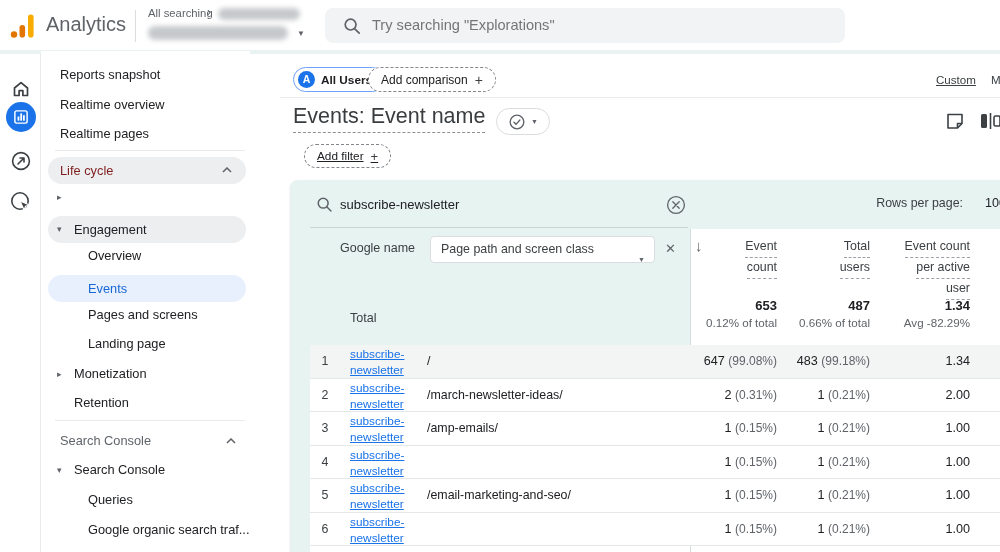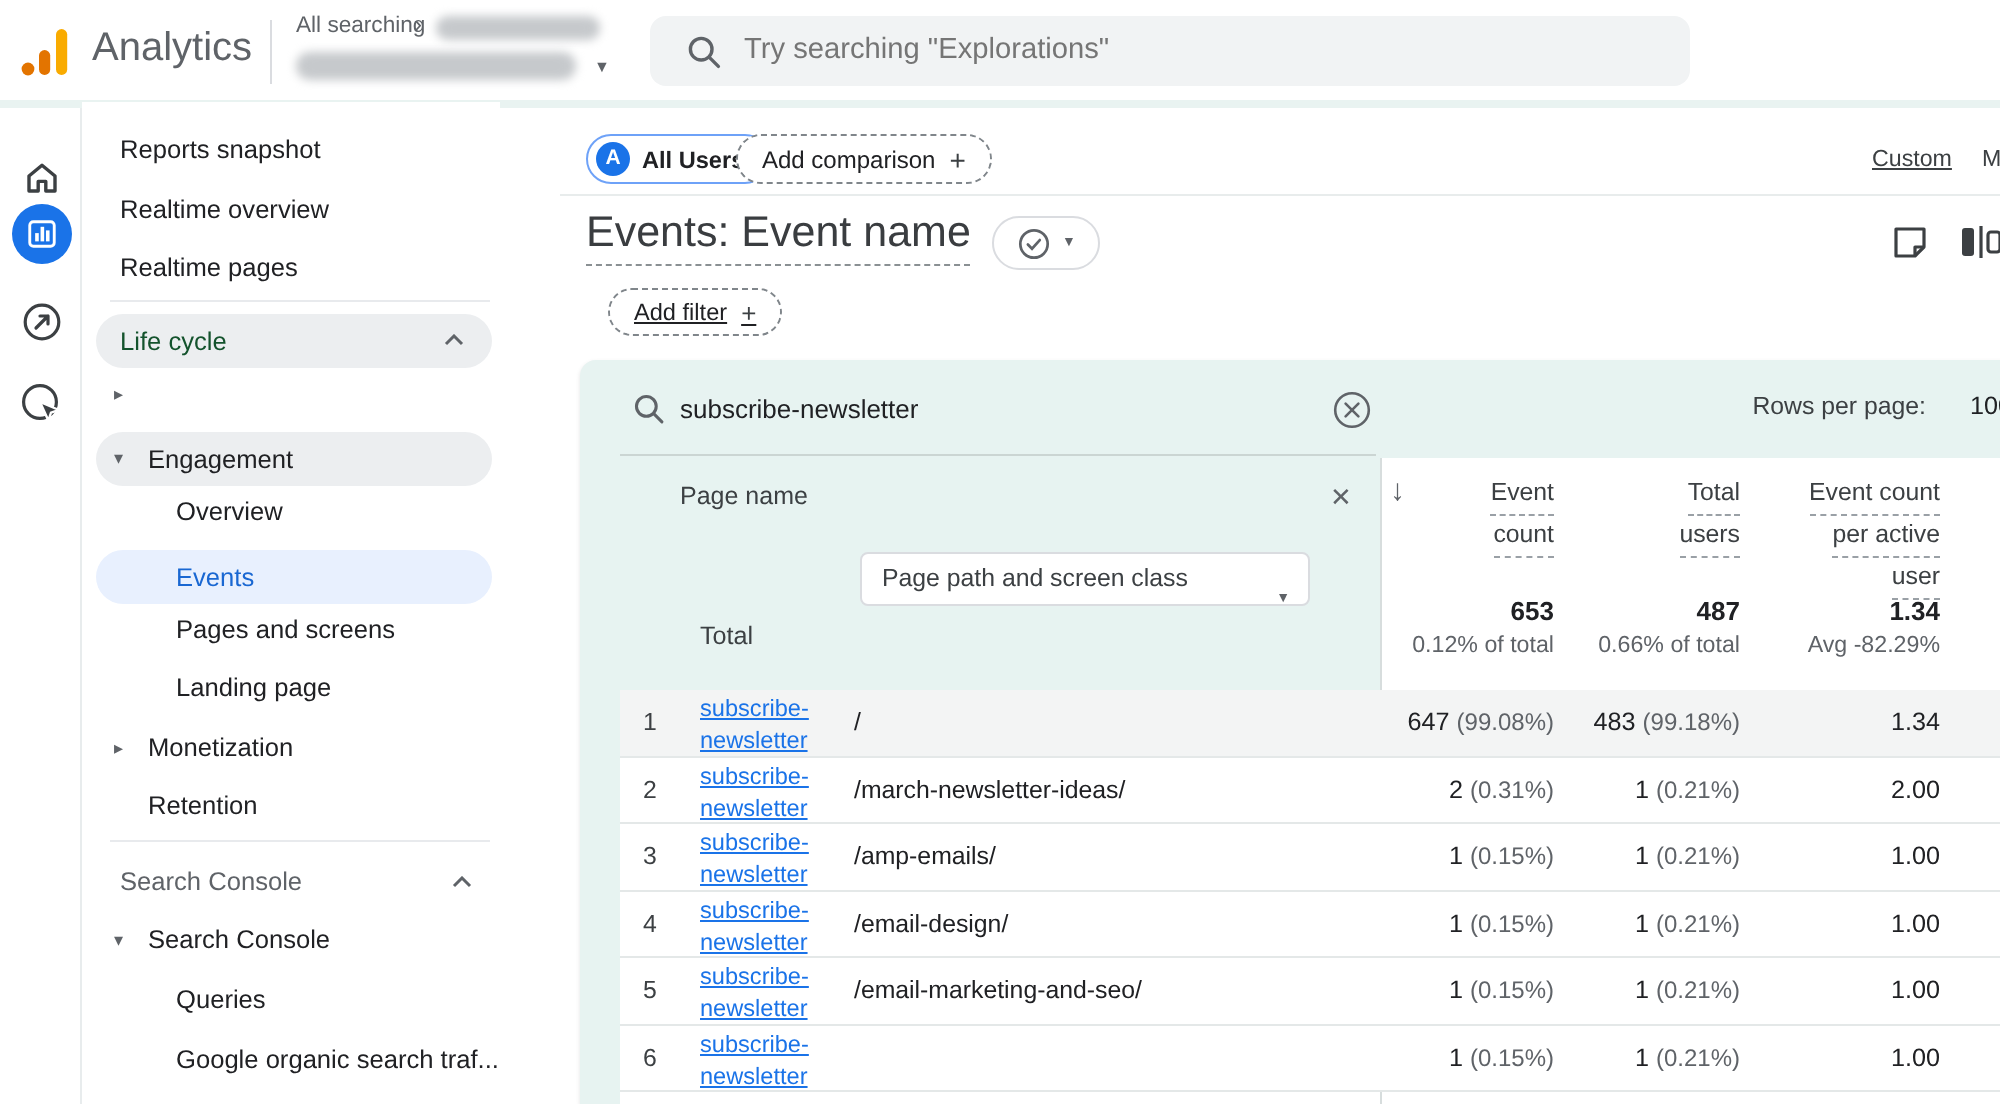--- a/index.html
+++ b/index.html
@@ -48,21 +48,21 @@
     box-shadow:0 1px 2px rgba(60,64,67,.15); }
   #tbl-search-input { position:absolute; left:50px; top:13px; width:300px; height:22px; border:none; background:transparent;
     font-family:inherit; font-size:13px; color:#202124; outline:none; }
   #search-border { position:absolute; left:20px; top:47px; width:378px; height:1px; background:#cbd5d3; }
   #rpp-label { position:absolute; right:47px; top:16px; font-size:12.4px; color:#3c4043; }
   #rpp-value { position:absolute; left:695px; top:16px; font-size:12.6px; color:#202124; cursor:pointer; }
   #metrics-bg { position:absolute; left:400px; top:49px; width:320px; height:323px; background:#fff; border-left:1px solid #d7dddd; }
   #body-bg { position:absolute; left:20px; top:165px; width:380px; height:207px; background:#fff; }
   #dim-label { position:absolute; left:50px; top:61px; font-size:12.5px; color:#3c4043; }
   #dim2-select { position:absolute; left:140px; top:56px; width:225px; height:27px; background:#fff; border:1px solid #dadce0; border-radius:4px;
-    font-size:12.4px; color:#3c4043; line-height:25px; padding-left:10px; cursor:pointer;margin-top:40px; }
+    font-size:12.4px; color:#3c4043; line-height:25px; padding-left:10px; cursor:pointer; }
   #dim2-select .caret { position:absolute; right:9px; top:10px; }
   #dim2-close { position:absolute; left:375px; top:61px; font-size:13px; color:#5f6368; cursor:pointer; }
   #sort-arrow { position:absolute; left:405px; top:57px; font-size:15px; color:#5f6368; cursor:pointer; }
   .colhead { position:absolute; top:57px; text-align:right; font-size:12.4px; color:#3c4043; line-height:19px; cursor:pointer; }
   .colhead span { display:inline-block; border-bottom:1px dashed #9aa0a6; padding-bottom:1px; }
   .r-ec { right:233px; } .r-tu { right:140px; } .r-ecpau { right:40px; }
   #total-label { position:absolute; left:60px; top:131px; font-size:12.6px; color:#3c4043; }
   .tot-val { position:absolute; top:118px; font-size:13px; font-weight:bold; color:#202124; }
   .tot-sub { position:absolute; top:136px; font-size:11.6px; color:#5f6368; }
   .trow { position:absolute; left:20px; width:700px; height:33.5px; background:#fff; border-bottom:1px solid #e4e8e8; cursor:pointer; }
@@ -137,21 +137,21 @@
     </div>
   </div>
 
   <div id="sidebar">
     <div class="side-item" style="left:19px;top:14px;">Reports snapshot</div>
     <div class="side-item" style="left:19px;top:44px;">Realtime overview</div>
     <div class="side-item" style="left:19px;top:73px;">Realtime pages</div>
     <div class="sdiv" style="top:99px;"></div>
 
     <div class="pill" style="top:106px;">
-      <span style="margin-left:12px;color:#14532d;">Life cycle</span>
+      <span style="margin-left:12px;color:#7f1d1d;">Life cycle</span>
       <span class="chev-up">
         <svg width="10" height="6" viewBox="0 0 10 6">
             <polyline points="1,5 5,1 9,5" fill="none" stroke="#5f6368" stroke-width="1.5"></polyline>
           </svg>
       </span>
     </div>
     <span class="tri" style="left:16px;top:141px;">▸</span>
     <div class="side-item" style="left:33px;top:148px;margin-top:23px;">Acquisition</div>
     <div class="pill" style="top:165px;">
       <span class="tri" style="left:9px;top:0;line-height:27px;">▾</span>
@@ -235,21 +235,21 @@
           <path d="M6.8 6.8 l6.4 6.4 M13.2 6.8 l-6.4 6.4" stroke="#5f6368" stroke-width="1.3" stroke-linecap="round"></path>
         </svg>
     </span>
     <span id="rpp-label">Rows per page:</span>
     <span id="rpp-value">100</span>
     <div id="search-border"></div>
 
     <div id="metrics-bg"></div>
     <div id="body-bg"></div>
 
-    <span id="dim-label">Page name</span>
+    <span id="dim-label">Google name</span>
     <div id="dim2-select">
       <span>Page path and screen class</span>
       <span class="caret">▼</span>
     </div>
     <span id="dim2-close">✕</span>
     <span id="sort-arrow">↓</span>
     <div class="colhead r-ec">
       <span>Event</span><br>
       <span>count</span>
     </div>
@@ -291,21 +291,20 @@
       <span class="c-num">3</span>
       <a class="c-event">subscribe-newsletter</a>
       <span class="c-path">/amp-emails/</span>
       <span class="c-met r-ec"><span>1</span> <span class="pct">(0.15%)</span></span>
       <span class="c-met r-tu"><span>1</span> <span class="pct">(0.21%)</span></span>
       <span class="c-met r-ecpau">1.00</span>
     </div>
     <div class="trow" style="top:265.5px;">
       <span class="c-num">4</span>
       <a class="c-event">subscribe-newsletter</a>
-      <span class="c-path">/email-design/</span>
       <span class="c-met r-ec"><span>1</span> <span class="pct">(0.15%)</span></span>
       <span class="c-met r-tu"><span>1</span> <span class="pct">(0.21%)</span></span>
       <span class="c-met r-ecpau">1.00</span>
     </div>
     <div class="trow" style="top:299px;">
       <span class="c-num">5</span>
       <a class="c-event">subscribe-newsletter</a>
       <span class="c-path">/email-marketing-and-seo/</span>
       <span class="c-met r-ec"><span>1</span> <span class="pct">(0.15%)</span></span>
       <span class="c-met r-tu"><span>1</span> <span class="pct">(0.21%)</span></span>

